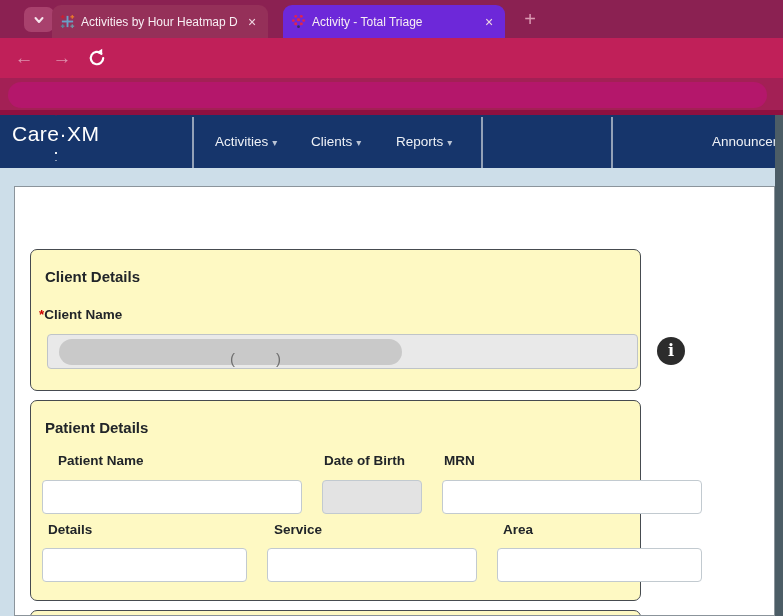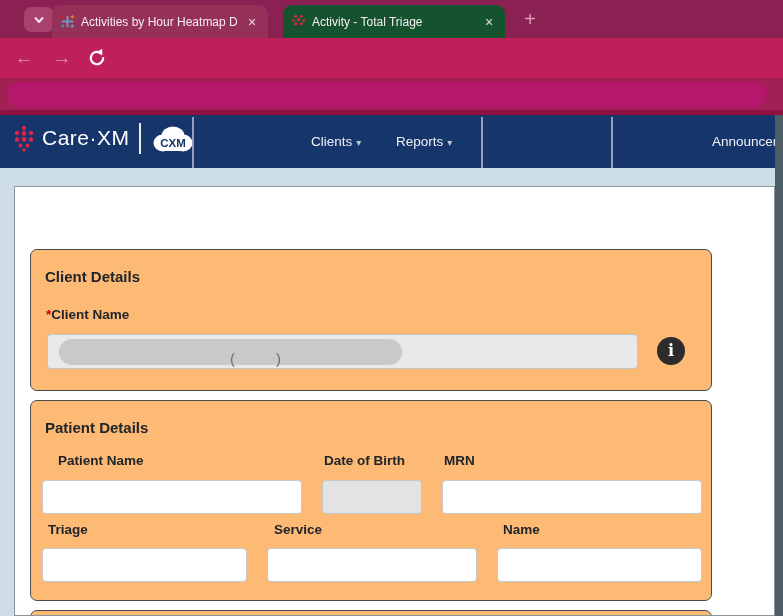--- a/index.html
+++ b/index.html
@@ -4,21 +4,21 @@
 <style>
   * { margin:0; padding:0; box-sizing:border-box; }
   body { font-family:"Liberation Sans", sans-serif; }
   .screen { position:relative; width:783px; height:616px; overflow:hidden; background:#cddee9; }
 
   
   .tabstrip { position:absolute; left:0; top:0; width:783px; height:38px; background:#8b2152; }
   .tablist-btn { position:absolute; left:24px; top:7px; width:30px; height:25px; border-radius:7px; background:#a8416d; display:flex; align-items:center; justify-content:center; }
   .tab { position:absolute; top:5px; height:33px; border-radius:9px 9px 0 0; display:flex; align-items:center; padding:0 8px; gap:6px; }
   .tab-inactive { left:52px; width:216px; background:#953059; }
-  .tab-active { left:283px; width:222px; background:#14532d; }
+  .tab-active { left:283px; width:222px; background:#6d28d9; }
   .tab-title { flex:1; overflow:hidden; white-space:nowrap; font-size:12px; color:#f7eef3; }
   .tab-close { width:16px; text-align:center; font-size:14px; line-height:16px; color:#f0d8e2; }
   .newtab-btn { position:absolute; left:518px; top:8px; width:24px; height:24px; color:#da9ab2; font-size:20px; line-height:22px; text-align:center; }
 
   .toolbar { position:absolute; left:0; top:38px; width:783px; height:40px; background:#c02059; }
   .nav-arrow { position:absolute; top:8px; width:24px; height:24px; font-size:19px; line-height:24px; text-align:center; color:#de92ae; }
   .nav-back { left:12px; } .nav-fwd { left:50px; }
   .nav-reload { position:absolute; left:86px; top:9px; width:22px; height:22px; }
   .urlbar { position:absolute; left:122px; top:43px; width:649px; height:31px; border-radius:16px; background:#7d1c49; display:flex; align-items:center; padding:0 12px 0 6px; gap:9px; }
   .tune-circle { width:25px; height:25px; border-radius:50%; background:#8e2d58; display:flex; align-items:center; justify-content:center; flex:none; }
@@ -26,36 +26,36 @@
   .url-host { color:#fbf3f7; font-weight:bold; }
   .url-path { color:#cf92ad; }
   .url-redact { width:56px; height:24px; border-radius:12px; background:#c22a68; flex:none; margin-left:2px; }
 
   .bookmarksrow { position:absolute; left:0; top:78px; width:783px; height:32px; background:#a32055; }
   .bookmarks-redact { position:absolute; left:8px; top:4px; width:759px; height:26px; border-radius:13px; background:#b4176b; }
   .chrome-bottom-strip { position:absolute; left:0; top:110px; width:783px; height:5px; background:#8e1040; }
 
   
   .navbar { position:absolute; left:0; top:115px; width:783px; height:53px; background:#16356b; overflow:hidden; }
-  .brand { position:absolute; left:12px; top:0; height:46px; display:flex; align-items:center; gap:6px; }
+  .brand { position:absolute; left:12px; top:0; height:46px; display:flex; align-items:center; gap:6px;flex-direction:column; }
   .brand-text { color:#ffffff; font-size:21px; letter-spacing:0.5px; }
   .brand-sep { width:2px; height:31px; background:#e9edf3; margin:0 3px; }
   .nav-divider { position:absolute; top:2px; width:2px; height:51px; background:#93a1b7; }
   .nav-item { position:absolute; top:0; height:53px; line-height:53px; font-size:13.5px; color:#eef1f6; white-space:nowrap; cursor:pointer; }
   .caret { color:#bac4d5; font-size:10px; margin-left:4px; }
 
   
   .pagebg { position:absolute; left:0; top:168px; width:783px; height:448px; background:#cddee9; }
   .scrollbar { position:absolute; left:775px; top:115px; width:8px; height:501px; background:#4c5d66; z-index:40; }
 
   .container { position:absolute; left:14px; top:186px; width:761px; height:430px; background:#ffffff; border:1px solid #8b949b; overflow:hidden; }
   .page-header { position:absolute; left:0; top:0; width:100%; height:47px; background:#f4f4f4; border-bottom:1px solid #5f666b; }
   .page-title { position:absolute; left:16px; top:0; line-height:46px; font-size:22px; color:#3c4043; }
 
-  .panel { position:absolute; left:15px; width:682px; background:#fdba74; border:1px solid #464b50; border-radius:7px; }
+  .panel { position:absolute; left:15px; width:611px; background:#fef9c3; border:1px solid #464b50; border-radius:7px; }
   .panel-1 { top:62px; height:142px; }
   .panel-2 { top:213px; height:201px; }
   .panel-3 { top:423px; height:40px; }
   .panel-heading { position:absolute; left:14px; font-size:15px; font-weight:bold; color:#212529; }
 
   .timebox { position:absolute; left:453px; top:17px; width:218px; height:30px; background:#efefef; border:1px solid #c9c9c9; border-radius:4px; font-size:13.5px; color:#4c5156; text-align:center; line-height:28px; }
 
   .field-label { position:absolute; font-size:13.5px; font-weight:bold; color:#212529; white-space:nowrap; }
   .req { color:#cc0000; }
 
@@ -179,36 +179,37 @@
       <svg width="46" height="31" viewBox="0 0 46 31">
         <ellipse cx="13" cy="20" rx="9.5" ry="8.5" fill="#ffffff"></ellipse>
         <ellipse cx="33" cy="20" rx="9.5" ry="8.5" fill="#ffffff"></ellipse>
         <ellipse cx="23" cy="13" rx="11.5" ry="9.5" fill="#ffffff"></ellipse>
         <rect x="9" y="16" width="28" height="12" rx="6" fill="#ffffff"></rect>
         <text x="23" y="24" text-anchor="middle" font-size="11.5" font-weight="bold" fill="#16356b" font-family="Liberation Sans, sans-serif">CXM</text>
       </svg>
     </div>
 
     <div class="nav-divider" style="left:192px"></div>
+    <div class="nav-item" style="left:215px"><span>Activities</span><span class="caret">▾</span></div>
     <div class="nav-item" style="left:396px"><span>Reports</span><span class="caret">▾</span></div>
     <div class="nav-item" style="left:311px"><span>Clients</span><span class="caret">▾</span></div>
     <div class="nav-divider" style="left:481px"></div>
     <div class="nav-divider" style="left:611px"></div>
     <div class="nav-item" style="left:712px"><span>Announcements</span></div>
   </div>
 
   <div class="pagebg"></div>
   <div class="scrollbar"></div>
 
   <div class="container">
 
     <div class="panel panel-1">
       <div class="panel-heading" style="top:18px">Client Details</div>
 
-      <div class="field-label" style="left:15px; top:57px"><span class="req">*</span><span>Client Name</span></div>
+      <div class="field-label" style="left:8px; top:57px"><span class="req">*</span><span>Client Name</span></div>
 
       <div class="fake-input" style="left:16px; top:84px; width:591px; height:35px">
         <span class="cn-paren" style="left:182px">(</span>
         <span class="cn-paren" style="left:228px">)</span>
         <span class="cn-blob"></span>
       </div>
 
       <div class="info-btn">i</div>
     </div>
 
@@ -216,23 +217,23 @@
       <div class="panel-heading" style="top:18px">Patient Details</div>
 
       <div class="field-label" style="left:27px; top:52px">Patient Name</div>
       <div class="field-label" style="left:293px; top:52px">Date of Birth</div>
       <div class="field-label" style="left:413px; top:52px">MRN</div>
 
       <input class="tinput" style="left: 11px; top: 79px; width: 260px;">
       <input class="tinput disabled" style="left: 291px; top: 79px; width: 100px;" disabled="">
       <input class="tinput" style="left: 411px; top: 79px; width: 260px;">
 
-      <div class="field-label" style="left:17px; top:121px">Triage</div>
+      <div class="field-label" style="left:17px; top:121px">Details</div>
       <div class="field-label" style="left:243px; top:121px">Service</div>
-      <div class="field-label" style="left:472px; top:121px">Name</div>
+      <div class="field-label" style="left:472px; top:121px">Area</div>
 
       <input class="tinput" style="left: 11px; top: 147px; width: 205px;">
       <input class="tinput" style="left: 236px; top: 147px; width: 210px;">
       <input class="tinput" style="left: 466px; top: 147px; width: 205px;">
     </div>
 
     <div class="panel panel-3"></div>
   </div>
 
 </div>

